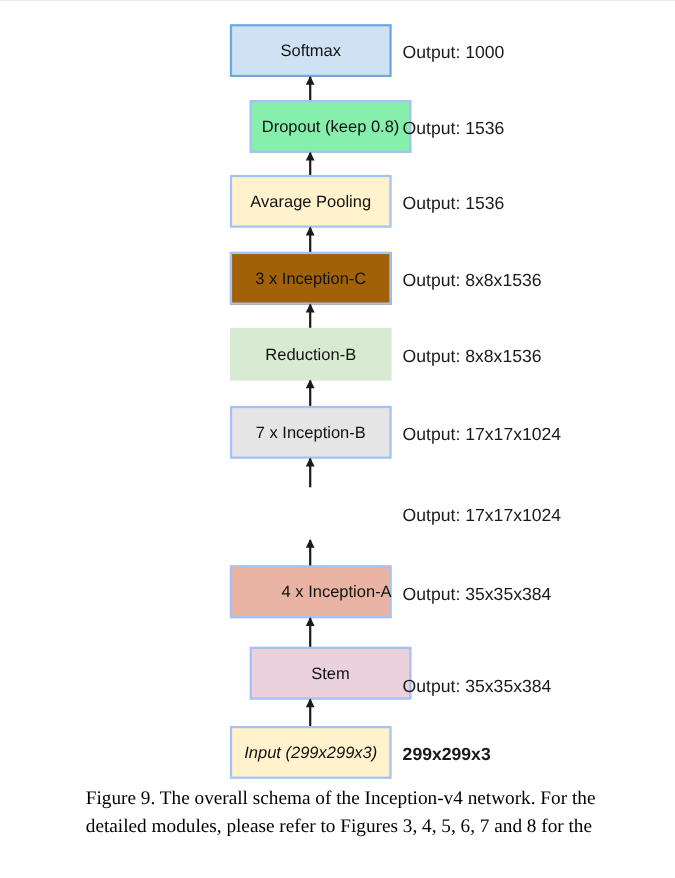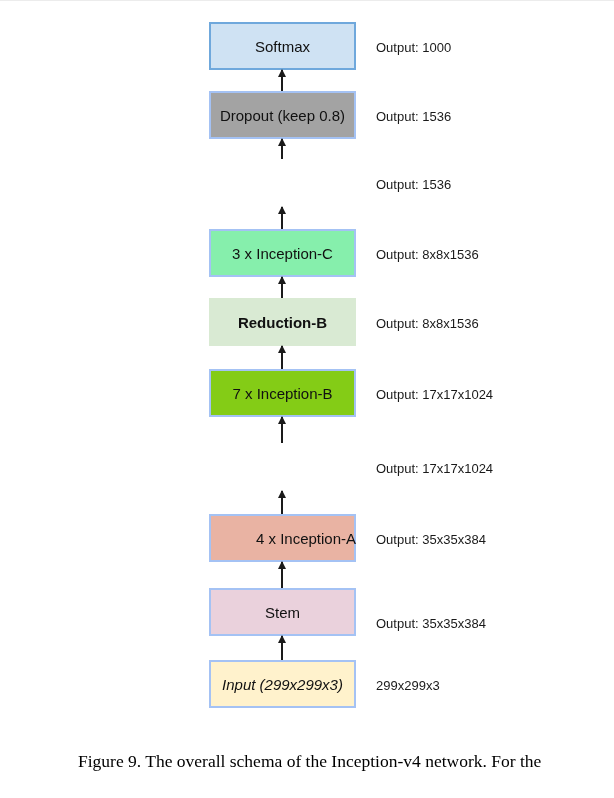--- a/index.html
+++ b/index.html
@@ -34,22 +34,22 @@
     justify-content: center;
   }
   .node-label {
     font-size: 15px;
     color: #111111;
     text-align: center;
     white-space: nowrap;
   }
   .out-label {
     position: absolute;
-    left: 376px;
-    font-size: 13px;
+    left: 366px;
+    font-size: 16px;
     color: #1a1a1a;
     white-space: nowrap;
   }
   .arrow {
     position: absolute;
     left: 281px;
     width: 2px;
     background: #1a1a1a;
   }
   .arrow::before {
@@ -58,86 +58,90 @@
     top: -1px;
     left: -3px;
     width: 0; height: 0;
     border-left: 4px solid transparent;
     border-right: 4px solid transparent;
     border-bottom: 8px solid #1a1a1a;
   }
   .caption {
     position: absolute;
     left: 78px;
-    top: 748px;
+    top: 712px;
     width: 470px;
     font-family: "Liberation Serif", serif;
     font-size: 17.5px;
     line-height: 25px;
     color: #000000;
   }
   .caption-line { white-space: nowrap; }
 </style>
 </head>
 <body>
 
 <div class="page">
   <div class="diagram">
 
     <div class="node" style="top: 21px; background: rgb(207, 226, 243); border-color: rgb(111, 168, 220); align-items: center;">
       <span class="node-label">Softmax</span>
     </div>
     <span class="out-label" style="top: 39px;">Output: 1000</span>
 
-    <div class="node" style="top: 90px; background: #a3a3a3; border-color: rgb(164, 194, 244);">
+    <div class="node" style="top: 90px; background: #86efac; border-color: rgb(164, 194, 244); margin-left: 18px;">
       <span class="node-label">Dropout (keep 0.8)</span>
     </div>
     <span class="out-label" style="top: 108px;">Output: 1536</span>
 
+    <div class="node" style="top: 158px; background: rgb(255, 242, 204); border-color: rgb(164, 194, 244);">
+      <span class="node-label">Avarage Pooling</span>
+    </div>
     <span class="out-label" style="top: 176px;">Output: 1536</span>
 
-    <div class="node" style="top: 228px; background: #86efac; border-color: rgb(164, 194, 244);">
+    <div class="node" style="top: 228px; background: #a16207; border-color: rgb(164, 194, 244);">
       <span class="node-label">3 x Inception-C</span>
     </div>
     <span class="out-label" style="top: 246px;">Output: 8x8x1536</span>
 
-    <div class="node" style="top: 297px; background: rgb(217, 234, 211); font-weight: bold;">
+    <div class="node" style="top: 297px; background: rgb(217, 234, 211);">
       <span class="node-label">Reduction-B</span>
     </div>
     <span class="out-label" style="top: 315px;">Output: 8x8x1536</span>
 
-    <div class="node" style="top: 368px; background: #84cc16; border-color: rgb(164, 194, 244);">
+    <div class="node" style="top: 368px; background: #e5e5e5; border-color: rgb(164, 194, 244);">
       <span class="node-label">7 x Inception-B</span>
     </div>
     <span class="out-label" style="top: 386px;">Output: 17x17x1024</span>
 
     <span class="out-label" style="top: 460px;">Output: 17x17x1024</span>
 
     <div class="node" style="top: 513px; background: rgb(233, 179, 163); border-color: rgb(164, 194, 244); padding-left: 47px;">
       <span class="node-label">4 x Inception-A</span>
     </div>
     <span class="out-label" style="top: 531px;">Output: 35x35x384</span>
 
-    <div class="node" style="top: 587px; background: rgb(234, 209, 220); border-color: rgb(164, 194, 244);">
+    <div class="node" style="top: 587px; background: rgb(234, 209, 220); border-color: rgb(164, 194, 244); margin-left: 18px;">
       <span class="node-label">Stem</span>
     </div>
     <span class="out-label" style="top: 615px;">Output: 35x35x384</span>
 
     <div class="node" style="top: 659px; background: rgb(255, 242, 204); border-color: rgb(164, 194, 244); font-style: italic;">
       <span class="node-label">Input (299x299x3)</span>
     </div>
-    <span class="out-label" style="top: 677px;">299x299x3</span>
+    <span class="out-label" style="top: 677px; font-weight: bold;">299x299x3</span>
 
     <div class="arrow" style="top: 69px; height: 21px;"></div>
     <div class="arrow" style="top: 138px; height: 20px;"></div>
     <div class="arrow" style="top: 206px; height: 22px;"></div>
     <div class="arrow" style="top: 276px; height: 21px;"></div>
     <div class="arrow" style="top: 345px; height: 23px;"></div>
     <div class="arrow" style="top: 416px; height: 26px;"></div>
     <div class="arrow" style="top: 490px; height: 23px;"></div>
     <div class="arrow" style="top: 561px; height: 26px;"></div>
     <div class="arrow" style="top: 635px; height: 24px;"></div>
   </div>
 
   <div class="caption">
     <div class="caption-line">Figure 9. The overall schema of the Inception-v4 network. For the</div>
+    <div class="caption-line">detailed modules, please refer to Figures 3, 4, 5, 6, 7 and 8 for the</div>
   </div>
 </div>
 
 </body></html>

